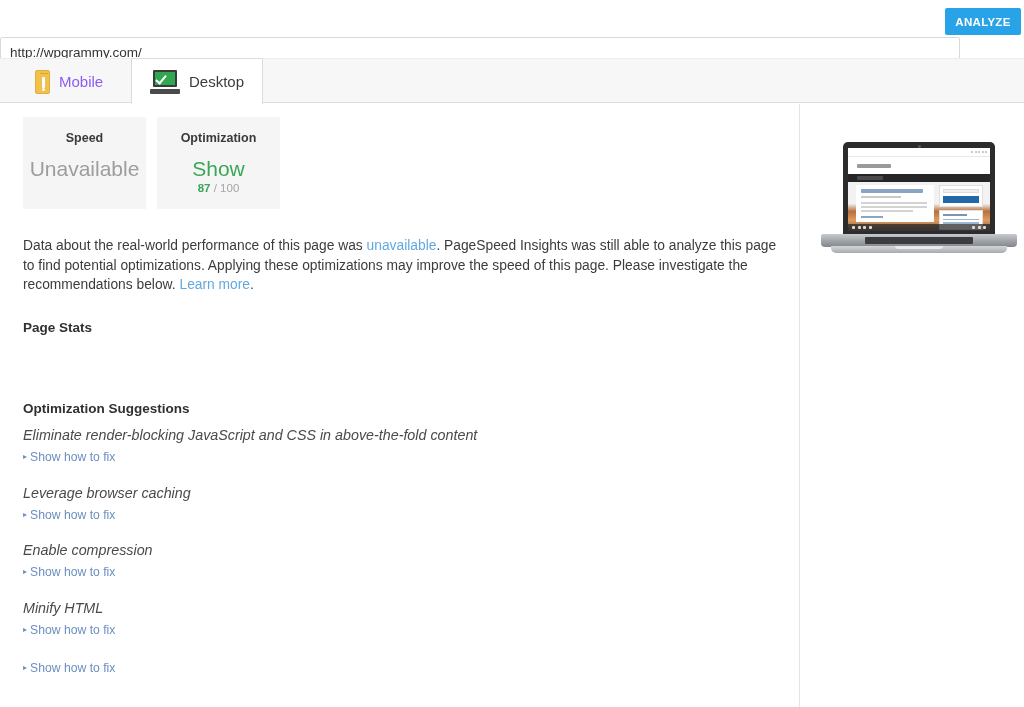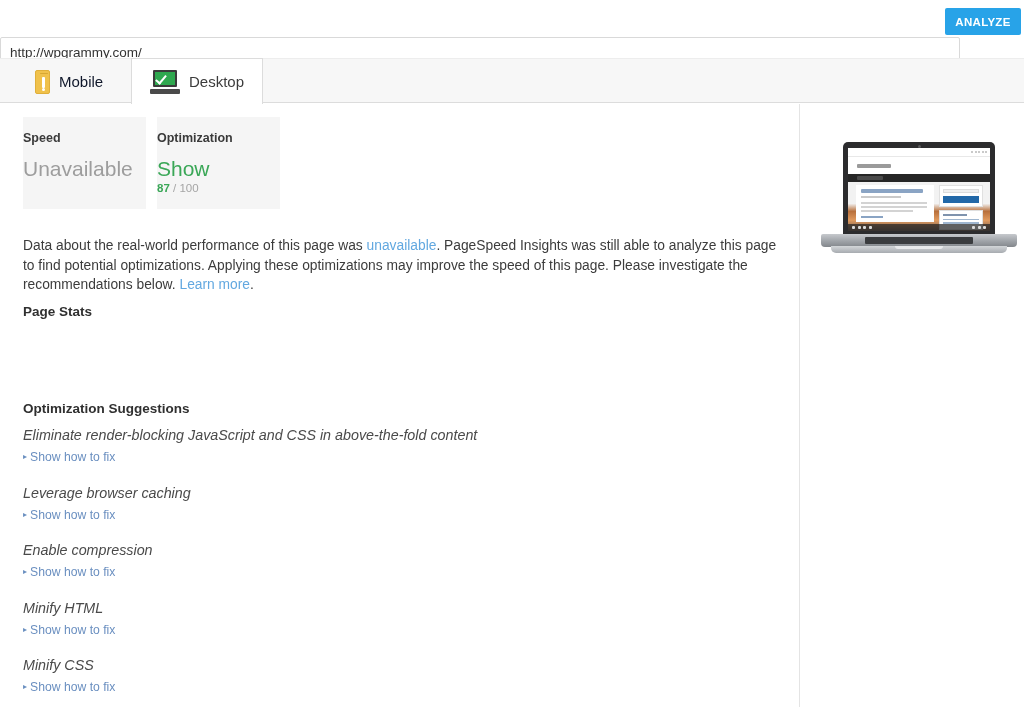--- a/index.html
+++ b/index.html
@@ -36,21 +36,21 @@
 
   
   .tabstrip {
     position: absolute; left: 0; top: 58px; width: 1024px; height: 45px;
     background: #f7f7f7; border-bottom: 1px solid #dcdcdc; border-top: 1px solid #ededed;
   }
   .tab {
     position: absolute; top: 0; height: 45px;
     display: flex; align-items: center; gap: 9px;
     padding: 0 18px;
-    font-size: 15px; color: #0f172a;
+    font-size: 15px; color: #8b5cf6;
     cursor: pointer;
     border-left: 1px solid transparent; border-right: 1px solid transparent;
   }
   .tab-mobile { left: 16px; }
   .tab-desktop {
     left: 131px;
     background: #ffffff;
     color: #3c3c3c;
     border-left: 1px solid #dcdcdc; border-right: 1px solid #dcdcdc;
     border-top: 1px solid #dcdcdc;
@@ -81,21 +81,21 @@
   
   .content { position: absolute; left: 0; top: 104px; width: 800px; height: 603px;
              background: #fff; border-right: 1px solid #e4e4e4; }
   .rightpane { position: absolute; left: 801px; top: 104px; width: 223px; height: 603px;
                background: #fff; }
 
   
   .cards { position: absolute; left: 23px; top: 13px; display: flex; gap: 11px; }
   .card {
     width: 123px; height: 92px; background: #f5f5f5;
-    display: flex; flex-direction: column; 
+    display: flex; flex-direction: column; align-items: center;
     padding-top: 14px;
   }
   .card-title { font-size: 12.5px; font-weight: bold; color: #3a3a3a; }
   .card-value { font-size: 21px; margin-top: 12px; font-weight: normal; }
   .card-value.gray { color: #9d9d9d; }
   .card-value.green { color: #3aa757; }
   .card-score { font-size: 11.5px; margin-top: 1px; color: #a5a5a5; }
   .card-score b { color: #3aa757; font-weight: bold; }
 
   
@@ -103,21 +103,21 @@
     position: absolute; left: 23px; width: 754px;
     font-size: 13.8px; line-height: 19.5px; color: #3c3c3c;
   }
   .p-intro { top: 132px; }
   .p-stats { top: 232px; }
   a.lnk { color: #62a8e0; text-decoration: none; cursor: pointer; }
 
   .heading {
     position: absolute; left: 23px; font-size: 13.5px; font-weight: bold; color: #303030;
   }
-  .h-pagestats { top: 200px; }
+  .h-pagestats { top: 216px; }
   .h-suggest { top: 297px; }
 
   
   .suglist { position: absolute; left: 23px; top: 322px; width: 700px; }
   .sug { margin-bottom: 19.5px; }
   .sug-title { font-size: 14.3px; color: #4a4a4a; line-height: 19px; font-style: italic; }
   .sug-link { font-size: 12.2px; color: #6a8fc0; margin-top: 4px; cursor: pointer;
               display: inline-flex; align-items: center; gap: 3px; }
   .sug-link .tri { font-size: 8px; color: #6a8fc0; line-height: 1; }
   .sug-link span.txt { text-decoration: none; }
@@ -249,21 +249,20 @@
 
       <div class="sug">
         <div class="sug-title">Minify HTML</div>
         <div class="sug-link">
           <span class="tri">▸</span>
           <span class="txt">Show how to fix</span>
         </div>
       </div>
 
       <div class="sug">
-        <div class="sug-title">Minify CSS</div>
         <div class="sug-link">
           <span class="tri">▸</span>
           <span class="txt">Show how to fix</span>
         </div>
       </div>
 
     </div>
   </div>
 
   <div class="rightpane">

